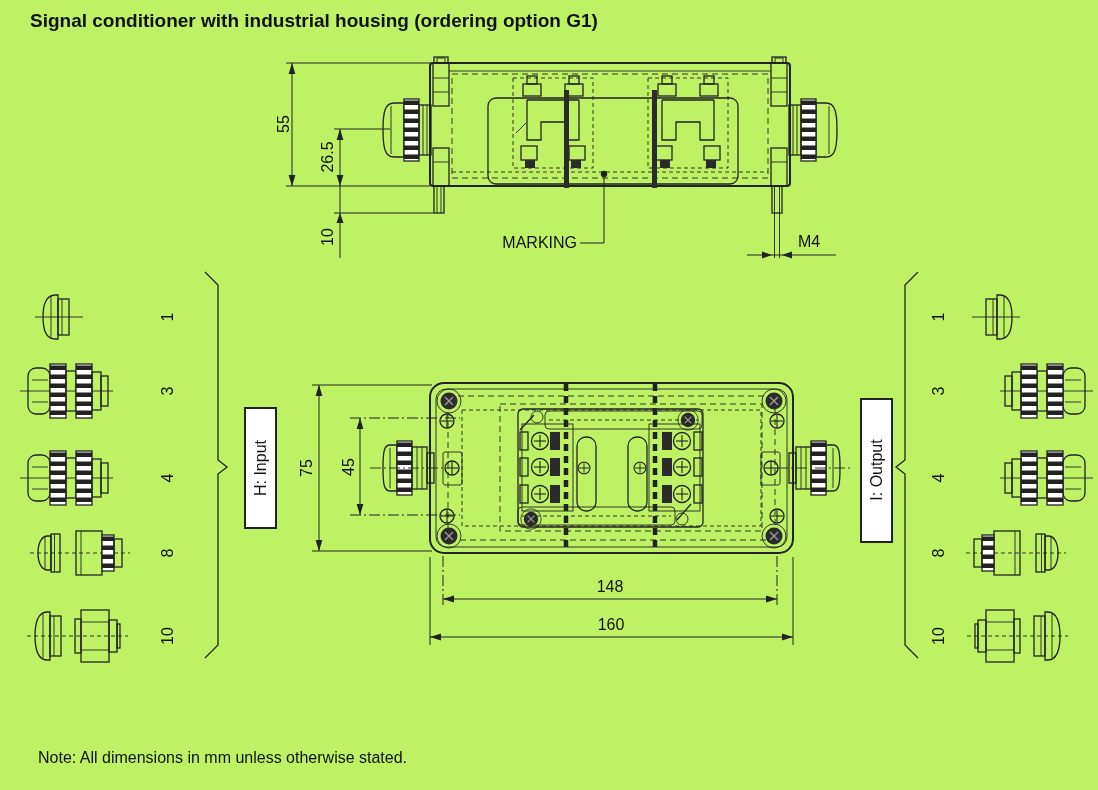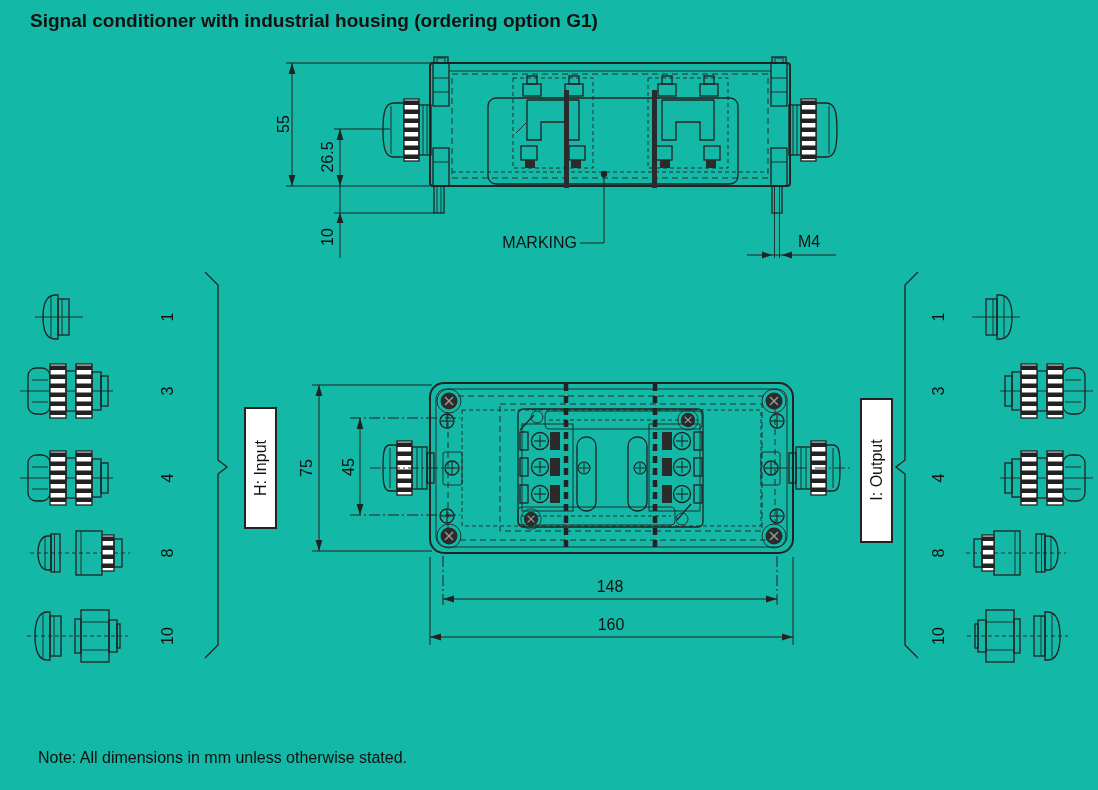--- a/index.html
+++ b/index.html
@@ -1,16 +1,16 @@
 <!DOCTYPE html>
 <html><head>
 <meta charset="utf-8">
 <style>
   html,body{margin:0;padding:0;background:#ffffff;}
-  .page{position:relative;width:1098px;height:790px;background:#14b8a6;overflow:hidden;}
+  .page{position:relative;width:1098px;height:790px;background:#bef264;overflow:hidden;}
   svg{display:block;}
   text{fill:#111;font-family:"Liberation Sans","DejaVu Sans",sans-serif;font-size:16px;}
   .title-text{font-size:19px;font-weight:bold;}
   .note-text{font-size:16px;}
   .dim-text{font-size:16px;}
   .ln{fill:none;stroke:#222;stroke-width:1.3;}
   .ln2{fill:none;stroke:#222;stroke-width:2;}
   .thin{fill:none;stroke:#222;stroke-width:0.9;}
   .dimln{fill:none;stroke:#222;stroke-width:1;}
   .dash{stroke-dasharray:6 4;}

